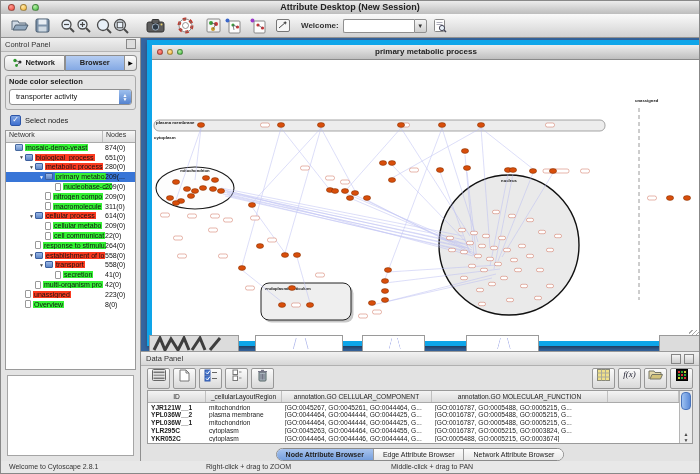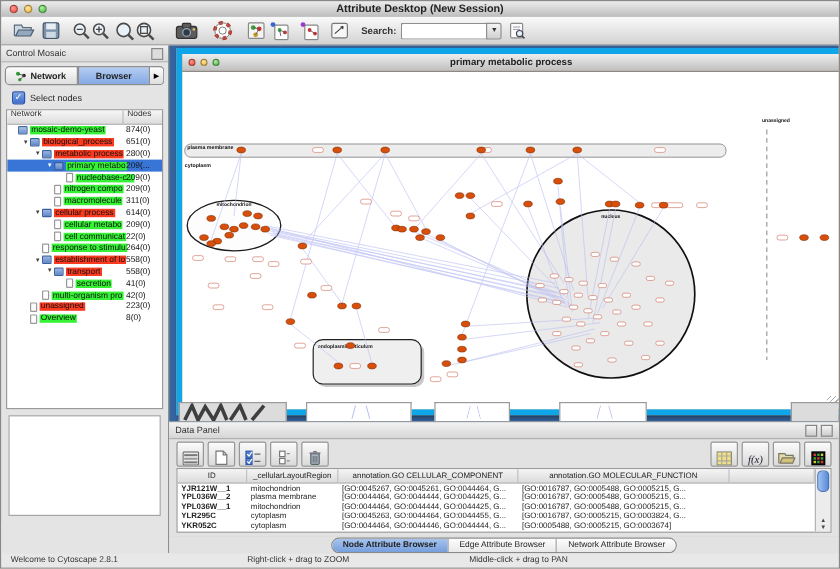--- a/index.html
+++ b/index.html
@@ -71,21 +71,21 @@
   .strip{position:absolute;left:0;right:0;bottom:0;height:18px;}
   .frag{position:absolute;top:2px;bottom:0;background:#fff;border:1px solid #9a9a9a;border-bottom:none;}
   .frag.gray{background:#dcdcdc;}
   .frag .sketch{position:absolute;inset:2px;background:linear-gradient(105deg,transparent 44%,#b9c0ee 45%,transparent 46%),linear-gradient(75deg,transparent 58%,#b9c0ee 59%,transparent 60%);}
   
   .dpanel{height:96px;background:#e2e2e2;border-top:1px solid #9a9a9a;display:flex;flex-direction:column;box-sizing:border-box;}
   .dp-title{height:13px;background:linear-gradient(#f2f2f2,#d6d6d6);border-bottom:1px solid #b0b0b0;display:flex;align-items:center;justify-content:space-between;padding:0 5px;font-size:7.5px;color:#333;gap:32px;}
   .dp-title .icons{display:flex;gap:3px;}
   .dp-winbtn{width:8px;height:8px;border:1px solid #858585;background:linear-gradient(#f5f5f5,#ccc);}
   .dp-toolbar{height:24px;display:flex;align-items:center;padding:0 6px;gap:3px;}
-  .dbtn{width:21px;height:19px;border:1px solid #979797;border-radius:2px;background:linear-gradient(#fbfbfb,#d9d9d9);display:flex;align-items:flex-end;justify-content:center;}
+  .dbtn{width:21px;height:19px;border:1px solid #979797;border-radius:2px;background:linear-gradient(#fbfbfb,#d9d9d9);display:flex;align-items:flex-start;justify-content:center;}
   .dp-spacer{flex:1;}
   .dtable{flex:1;margin:0 6px 3px 6px;background:#fff;border:1px solid #9a9a9a;position:relative;overflow:hidden;display:flex;}
   .dt-main{flex:1;min-width:0;}
   .dt-hrow{display:flex;height:11px;background:linear-gradient(#f4f4f4,#dcdcdc);border-bottom:1px solid #aaa;}
   .dt-h{font-size:6.6px;color:#222;text-align:center;border-right:1px solid #c0c0c0;overflow:hidden;white-space:nowrap;line-height:11px;box-sizing:border-box;}
   .dt-row{display:flex;height:7.9px;align-items:center;}
   .dt-c{font-size:6.6px;color:#222;white-space:nowrap;overflow:hidden;padding-left:3px;box-sizing:border-box;}
   .dt-c.id{font-weight:bold;}
   .col0{width:58px;}.col1{width:76px;}.col2{width:150px;}.col3{width:176px;}.col4{flex:1;}
   .dt-scroll{width:12px;border-left:1px solid #b5b5b5;background:#ececec;position:relative;}
@@ -211,59 +211,69 @@
           <line x1="8" y1="7" x2="12.5" y2="10" stroke="#556" stroke-width="0.7"></line>
         </svg>
       </div>
     <div class="tb-gap" style="width:8px"></div>
     <div class="tbtn">
         <svg width="16" height="15" viewBox="0 0 16 15">
           <rect x="1.5" y="1.5" width="13" height="12" rx="1.5" fill="#f6f6f6" stroke="#777"></rect>
           <path d="M4 10 L11 4 M11 4 l-2.3 .5 M11 4 l-.5 2.3" stroke="#444" stroke-width="1" fill="none"></path>
         </svg>
       </div>
-    <span class="search-label">Search:</span>
+    <span class="search-label">Welcome:</span>
     <div class="search-box">
       <input class="search-input" value="" style="">
       <div class="search-arrow">▼</div>
     </div>
     <div class="tb-gap" style="width:6px"></div>
     <div class="tbtn">
         <svg width="14" height="15" viewBox="0 0 14 15">
           <rect x="1.5" y="1.5" width="10" height="12" rx="1" fill="#fdfdfd" stroke="#888"></rect>
           <line x1="3.5" y1="4.5" x2="9.5" y2="4.5" stroke="#99a" stroke-width="0.8"></line>
           <line x1="3.5" y1="6.5" x2="9.5" y2="6.5" stroke="#99a" stroke-width="0.8"></line>
           <circle cx="9" cy="10" r="2.6" fill="#e8f0f8" stroke="#445" stroke-width="1"></circle>
           <line x1="11" y1="12" x2="13" y2="14" stroke="#445" stroke-width="1.4"></line>
         </svg>
       </div>
   </div>
 
   <div class="main">
 
     <div class="cpanel">
       <div class="cp-header">
-        <span>Control Mosaic</span>
+        <span>Control Panel</span>
         <span class="cp-float"></span>
       </div>
       <div class="cp-tabs">
         <div class="cp-tab">
           <svg width="9" height="9" viewBox="0 0 9 9">
               <circle cx="2" cy="2.5" r="1.7" fill="#2fa12f"></circle>
               <circle cx="7" cy="4" r="1.5" fill="#2c2c2c"></circle>
               <circle cx="3.5" cy="7.5" r="1.4" fill="#2fa12f"></circle>
               <line x1="2" y1="2.5" x2="7" y2="4" stroke="#444" stroke-width="0.7"></line>
               <line x1="7" y1="4" x2="3.5" y2="7.5" stroke="#444" stroke-width="0.7"></line>
             </svg>
           <span>Network</span>
         </div>
         <div class="cp-tab selected">
           <span>Browser</span>
         </div>
         <div class="cp-tab-more">▶</div>
+      </div>
+      <div class="groupbox">
+        <div class="legend">Node color selection</div>
+        <div class="combo">
+          <span class="val">transporter activity</span>
+          <span class="step">
+              <span>▲</span>
+              <span>▼</span>
+            </span>
+        </div>
       </div>
       <div class="checkrow">
         <div class="checkbox">✓</div>
         <span class="checklabel">Select nodes</span>
       </div>
       <div class="treebox">
         <div class="tree-head">
           <span class="c1">Network</span>
           <span class="c2">Nodes</span>
         </div>

